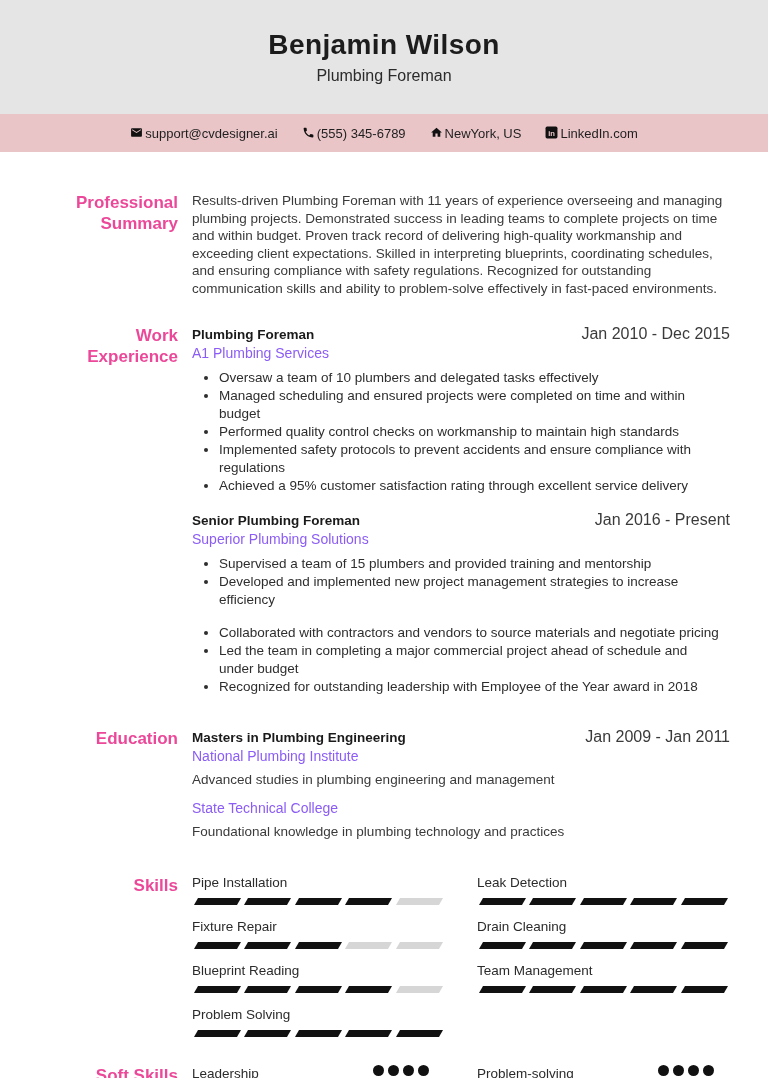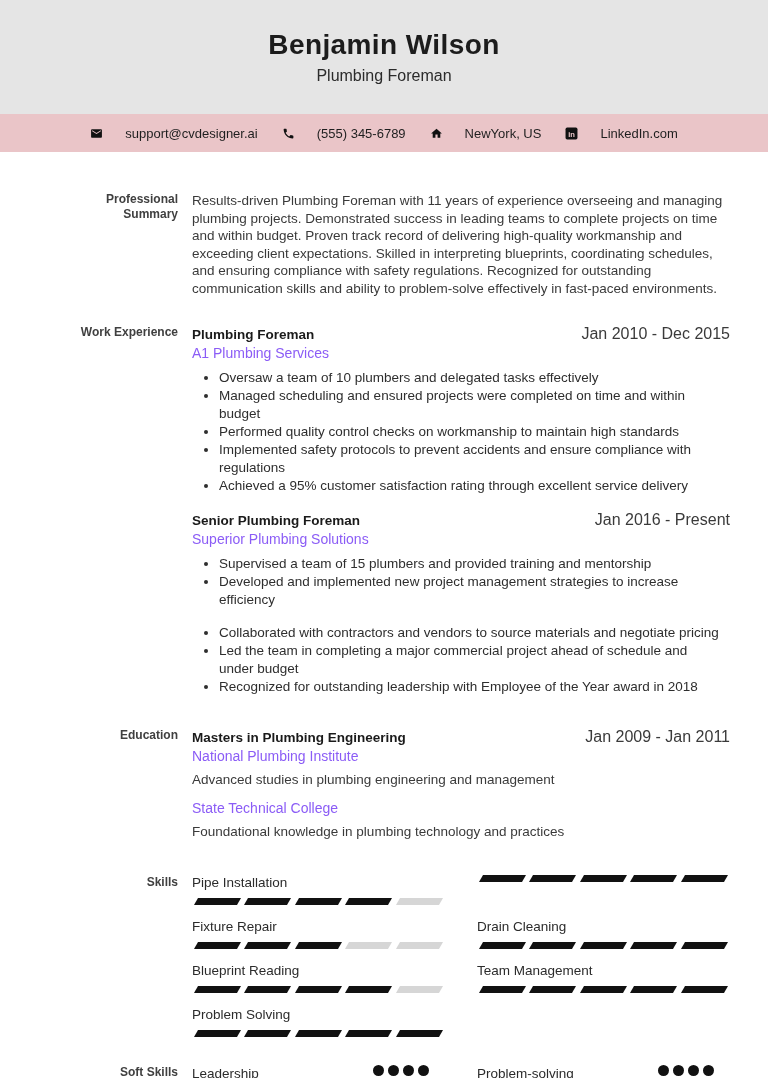--- a/index.html
+++ b/index.html
@@ -24,32 +24,32 @@
   }
   .hero .subtitle { font-size: 16px; color: #2b2b2b; margin-top: 6px; }
 
   .contact-bar {
     background: #eac5c8;
     height: 38px;
     display: flex; align-items: center; justify-content: center;
     gap: 24px;
     font-size: 13px; color: #1f1f1f;
   }
-  .contact-item { display: flex; align-items: center; gap: 20px; cursor: pointer; }
+  .contact-item { display: flex; gap: 0; cursor: pointer; }
   .contact-item .icn { display: inline-flex; width: 15px; height: 13px; }
   .contact-item svg { width: 13px; height: 13px; fill: #111; }
 
   
   main { padding: 40px 38px 0 65px; }
   .section { display: flex; }
   .section-label {
     width: 113px; min-width: 113px;
     text-align: right;
-    font-size: 12px; font-weight: 700; line-height: 1.25;
-    color: #404040;
+    font-size: 17px; font-weight: 700; line-height: 1.25;
+    color: #ec4899;
   }
   .section-body { margin-left: 14px; flex: 1; min-width: 0; }
 
   .sec-summary   { margin-bottom: 28px; }
   .sec-experience{ margin-bottom: 32px; }
   .sec-education { margin-bottom: 36px; }
   .sec-skills    { margin-bottom: 28px; }
 
   .summary-text { font-size: 13.5px; line-height: 17.5px; color: #3a3a3a; }
 
@@ -213,20 +213,21 @@
     <div class="skill-name">Pipe Installation</div>
     <div class="bar">
             <span class="seg filled"></span>
             <span class="seg filled"></span>
             <span class="seg filled"></span>
             <span class="seg filled"></span>
             <span class="seg"></span>
           </div>
   </div>
         <div class="skill-item">
+    <div class="skill-name">Leak Detection</div>
     <div class="bar">
             <span class="seg filled"></span>
             <span class="seg filled"></span>
             <span class="seg filled"></span>
             <span class="seg filled"></span>
             <span class="seg filled"></span>
           </div>
   </div>
         <div class="skill-item">
     <div class="skill-name">Fixture Repair</div>

